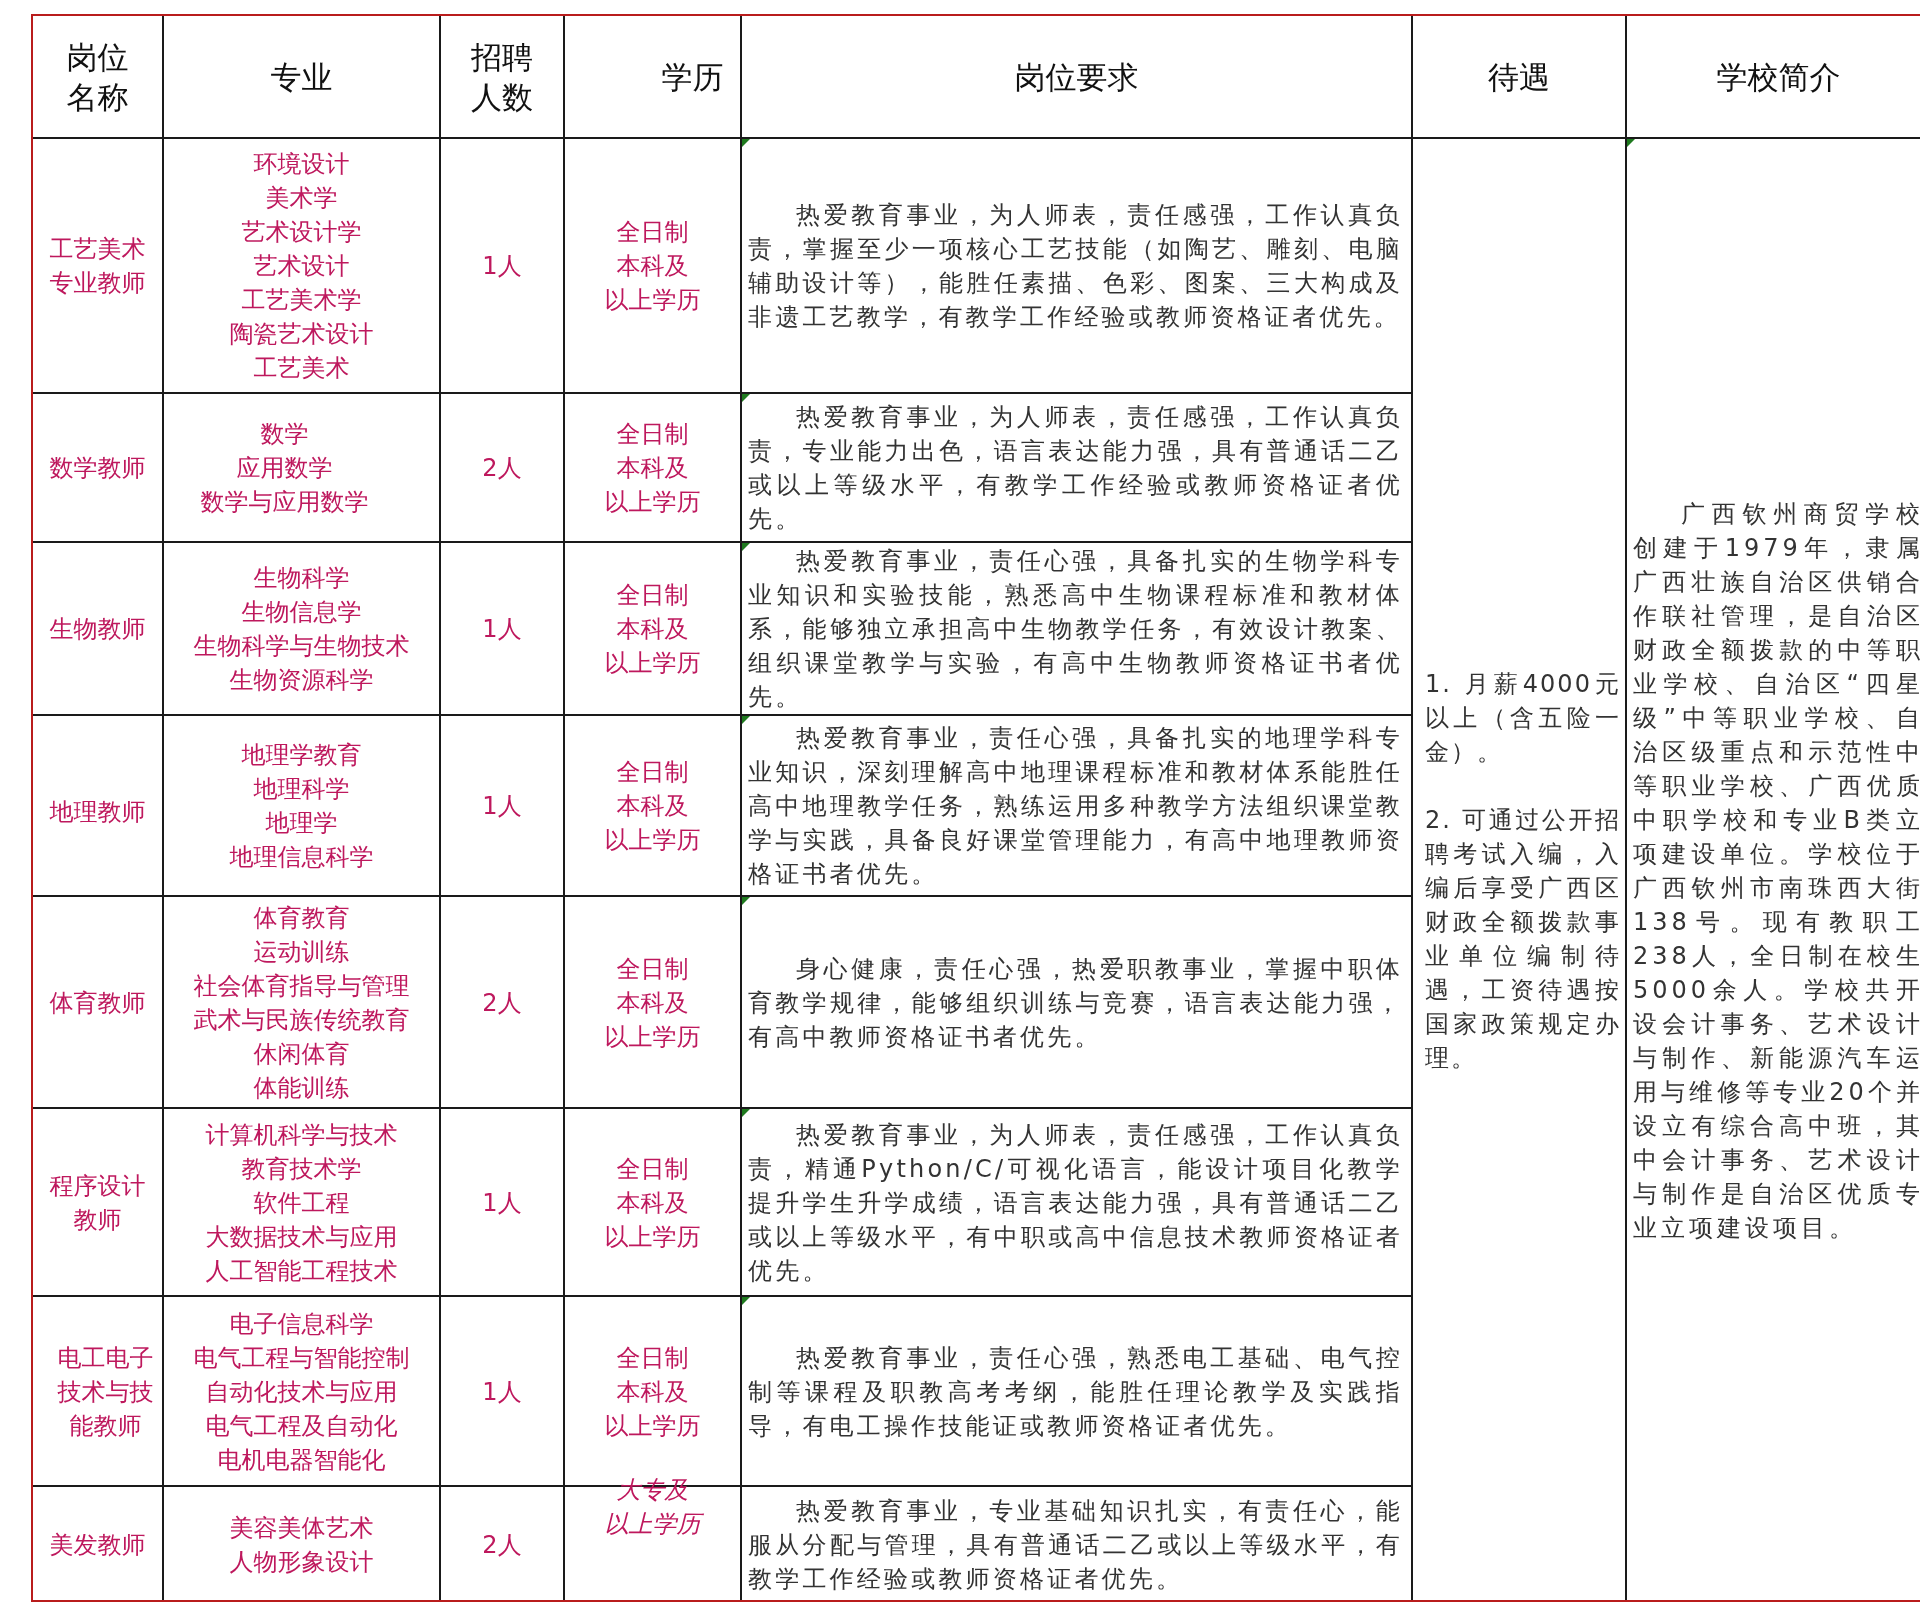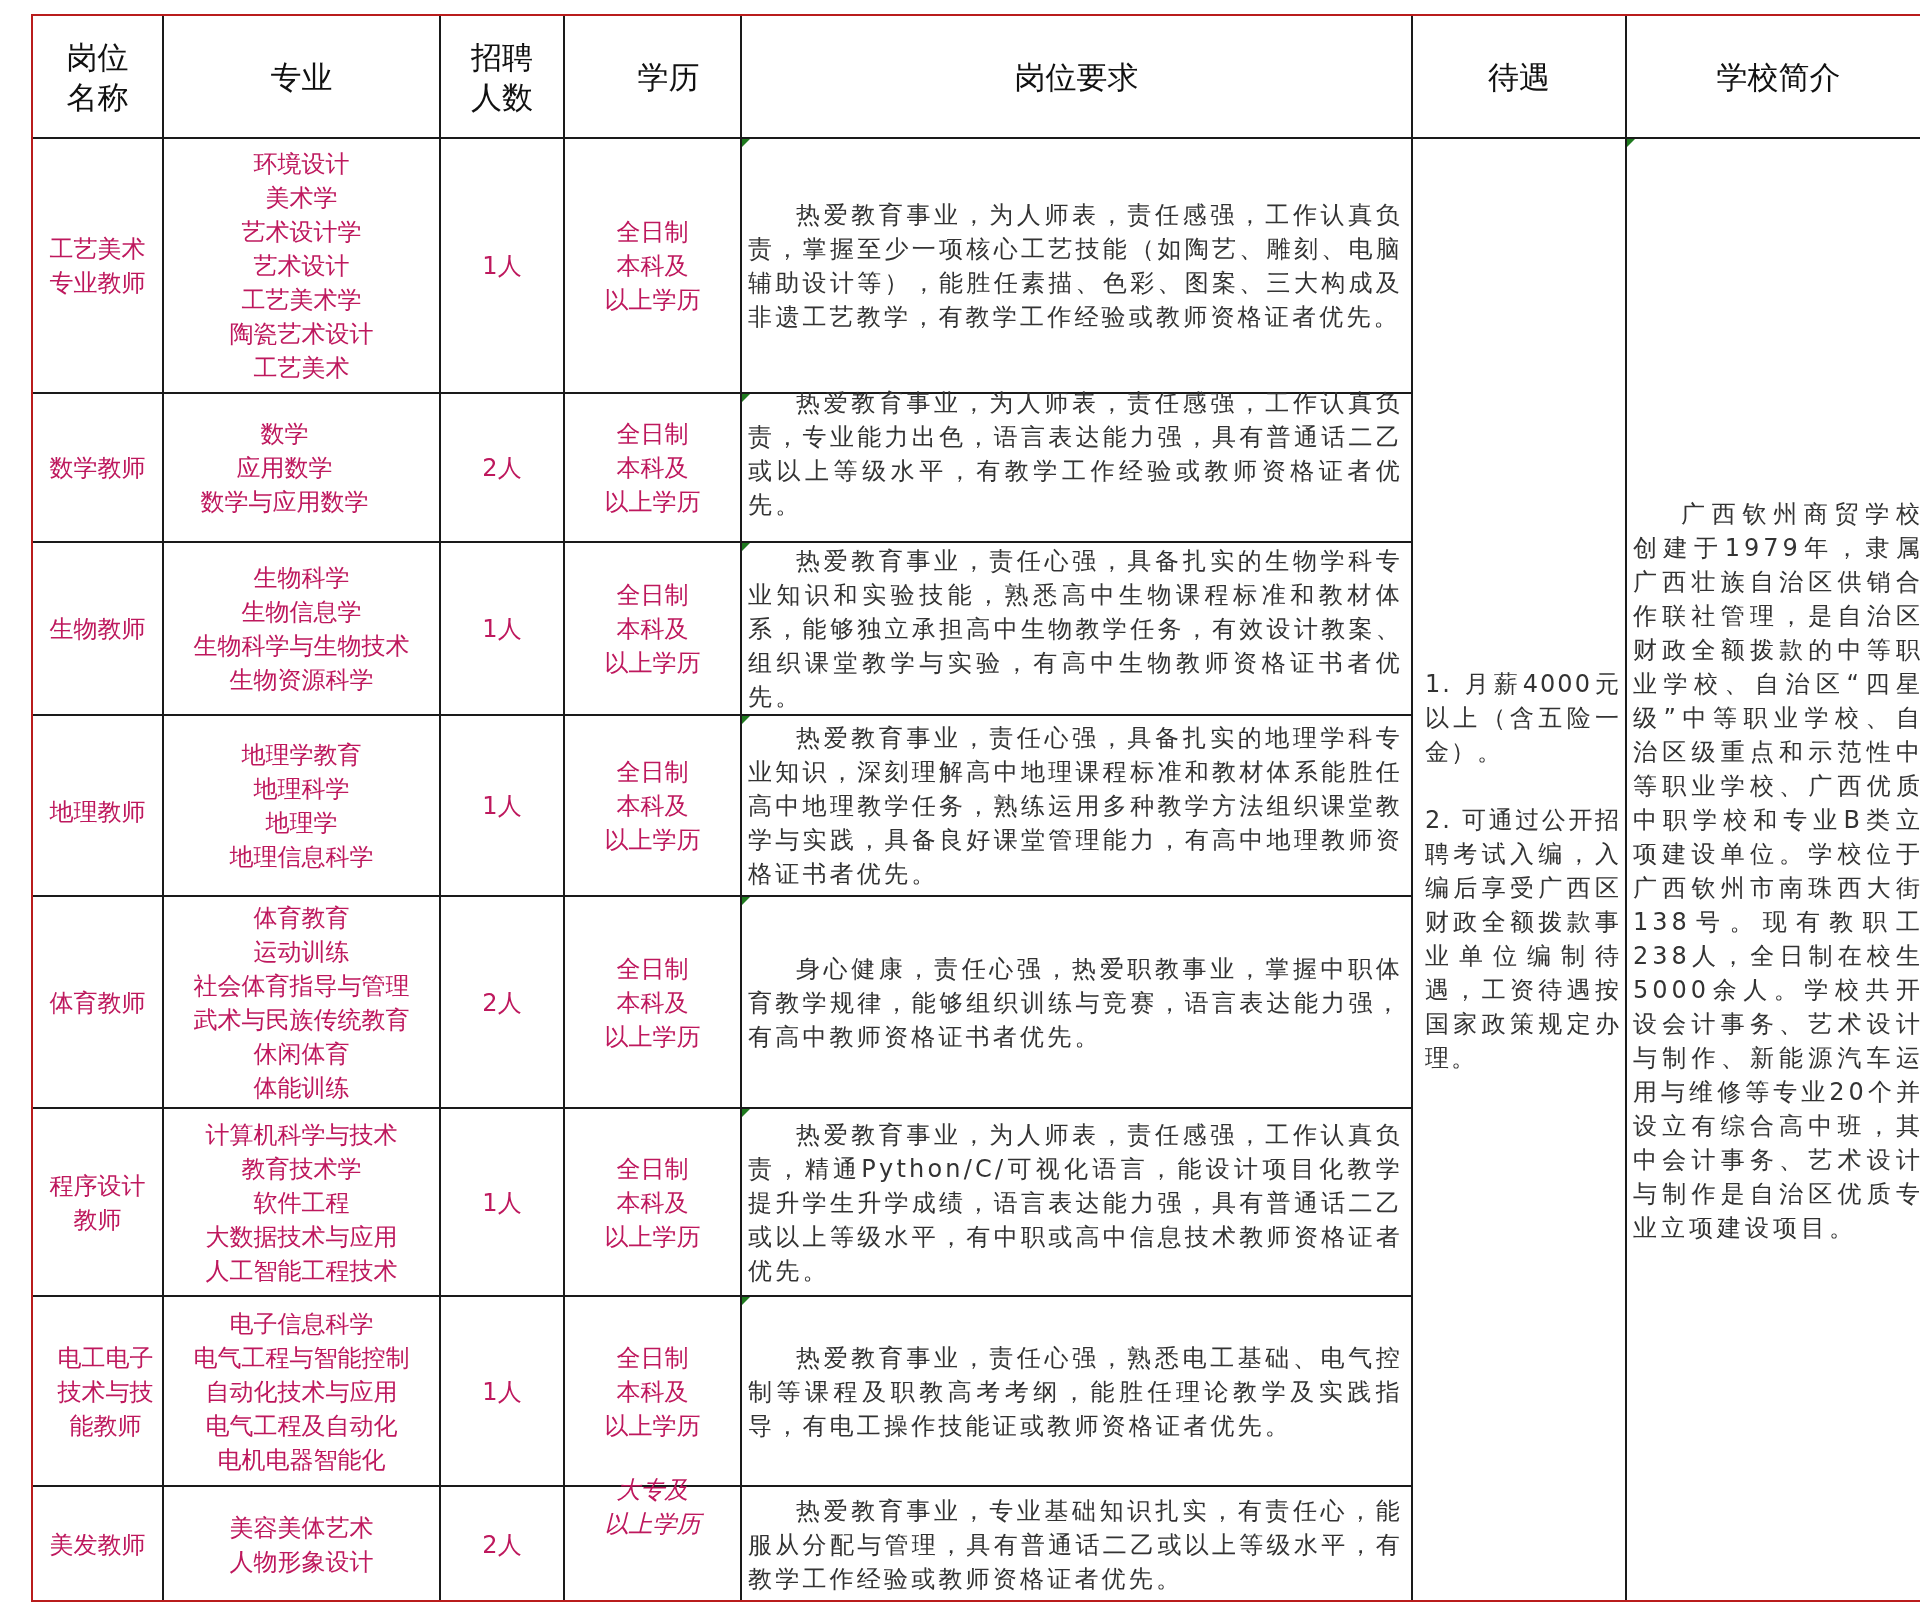--- a/index.html
+++ b/index.html
@@ -41,21 +41,21 @@
   </div>
   <div class="cell hdr" style="left:131px;top:0;width:275px;height:122px;">
     <span>专业</span>
   </div>
   <div class="cell hdr" style="left:408px;top:0;width:122px;height:122px;">
     <div class="lines">
         <span>招聘</span>
         <span>人数</span>
       </div>
   </div>
-  <div class="cell hdr" style="left:532px;top:0;width:175px;height:122px;padding-left:32px;">
+  <div class="cell hdr" style="left:556px;top:0;width:175px;height:122px;padding-left:32px;">
     <span>学历</span>
   </div>
   <div class="cell hdr" style="left:709px;top:0;width:669px;height:122px;">
     <span>岗位要求</span>
   </div>
   <div class="cell hdr" style="left:1380px;top:0;width:212px;height:122px;">
     <span>待遇</span>
   </div>
   <div class="cell hdr" style="left:1594px;top:0;width:303px;height:122px;">
     <span>学校简介</span>
@@ -111,21 +111,21 @@
       <div class="cell body-txt" style="left: 408px; top: 378px; width: 122px; height: 148px;">
         <span>2人</span>
       </div>
       <div class="cell " style="left: 532px; top: 378px; width: 175px; height: 148px;">
         <div class="lines body-txt">
           <span>全日制</span>
           <span>本科及</span>
           <span>以上学历</span>
         </div>
       </div>
-      <div class="cell req" style="left: 709px; top: 364px; width: 669px; height: 148px;">
+      <div class="cell req" style="left: 709px; top: 378px; width: 669px; height: 148px;">
         <p>热爱教育事业，为人师表，责任感强，工作认真负责，专业能力出色，语言表达能力强，具有普通话二乙或以上等级水平，有教学工作经验或教师资格证者优先。</p>
       </div>
       <div class="marker" style="left: 709px; top: 378px;"></div>
       <div class="hline" style="left: 0px; width: 1380px; top: 525px;"></div>
       <div class="cell " style="left: 0px; top: 527px; width: 129px; height: 172px; justify-content: center;">
         <div class="lines body-txt">
           <span>生物教师</span>
         </div>
       </div>
       <div class="cell " style="left: 131px; top: 527px; width: 275px; height: 172px;">

